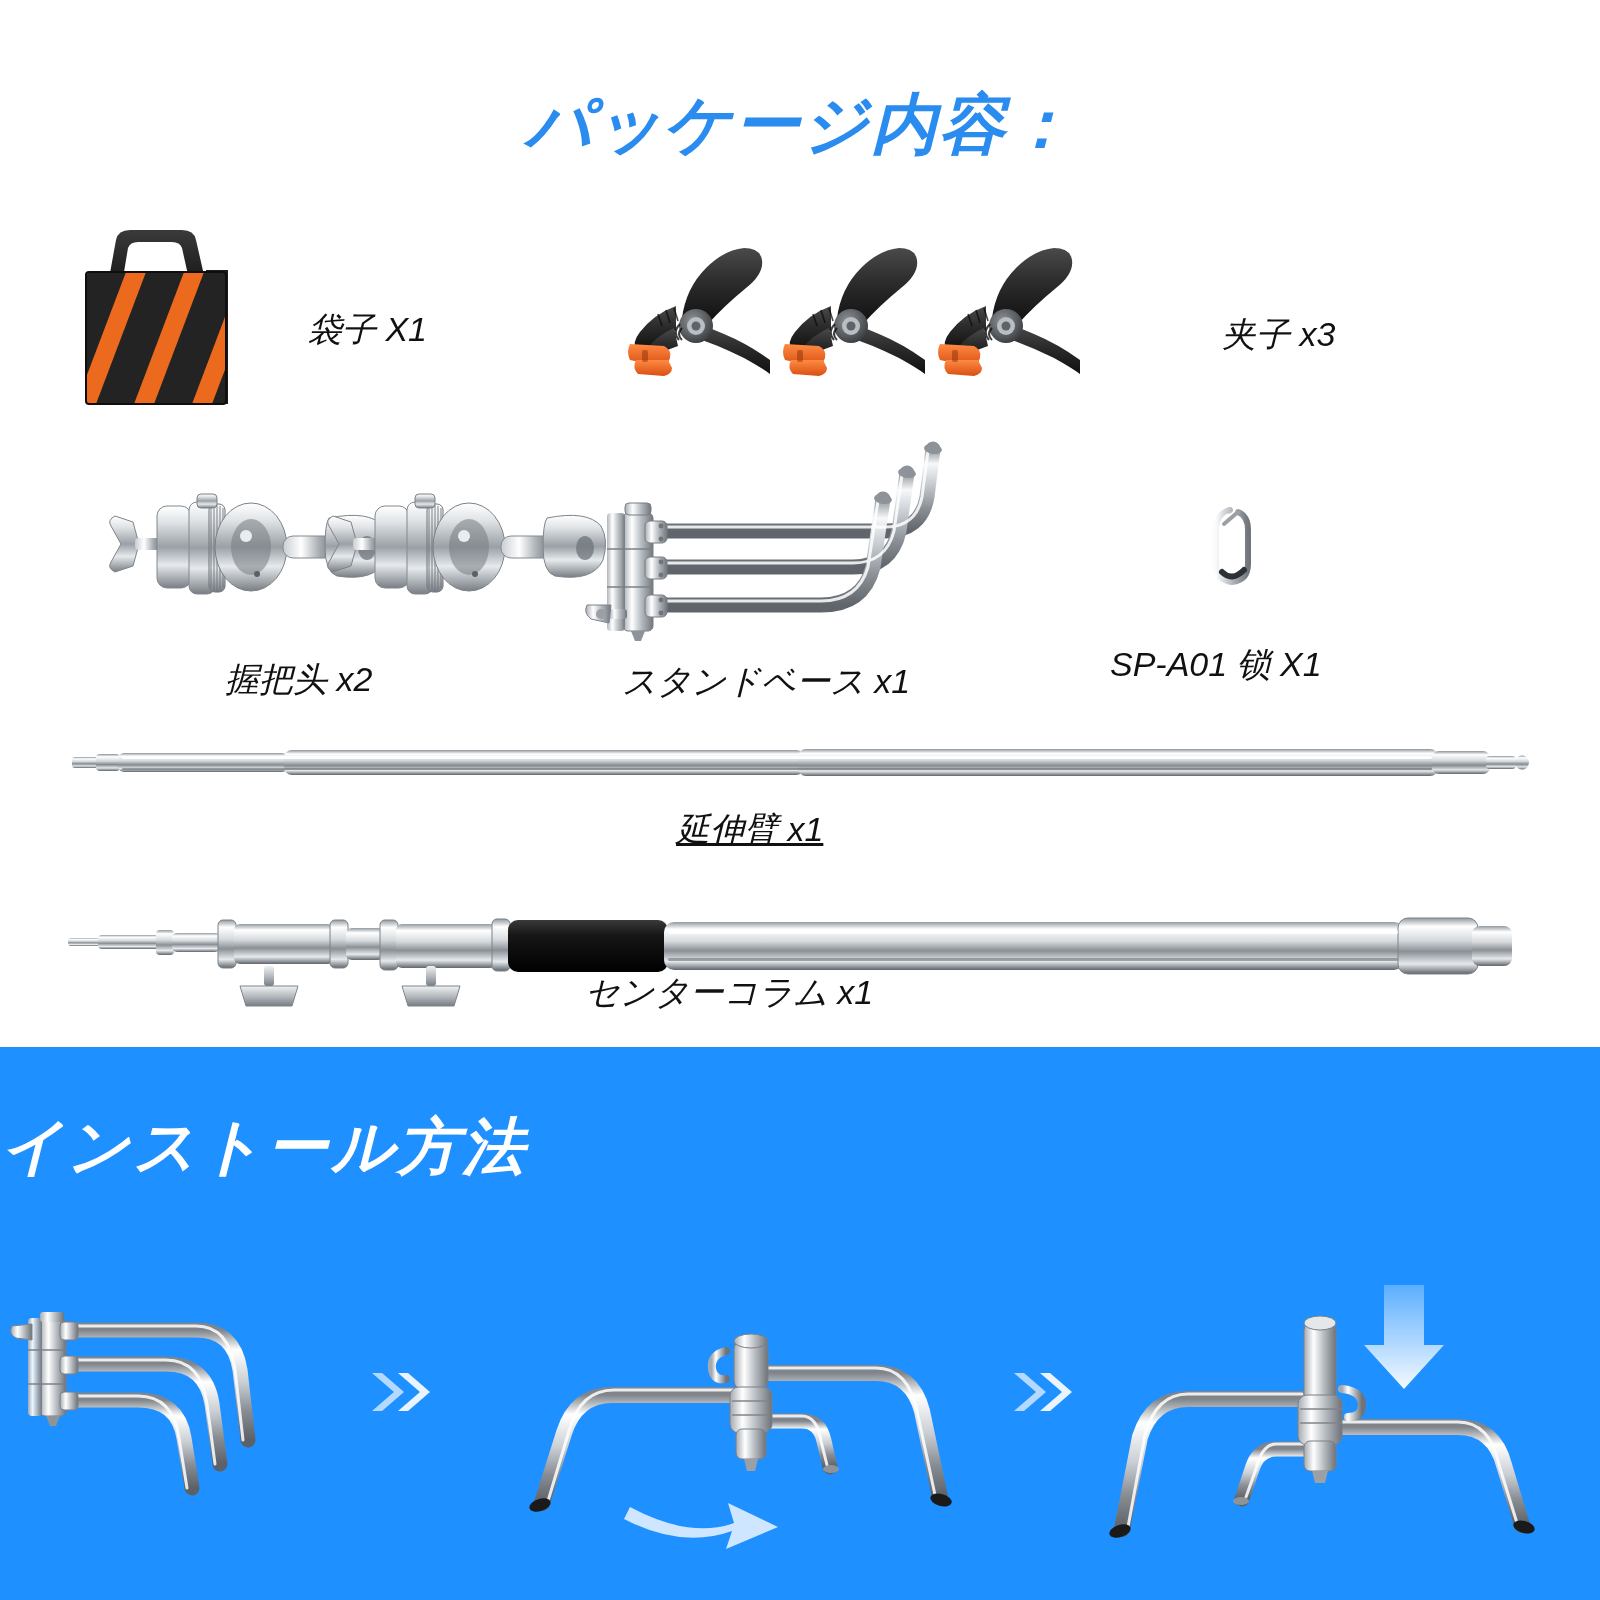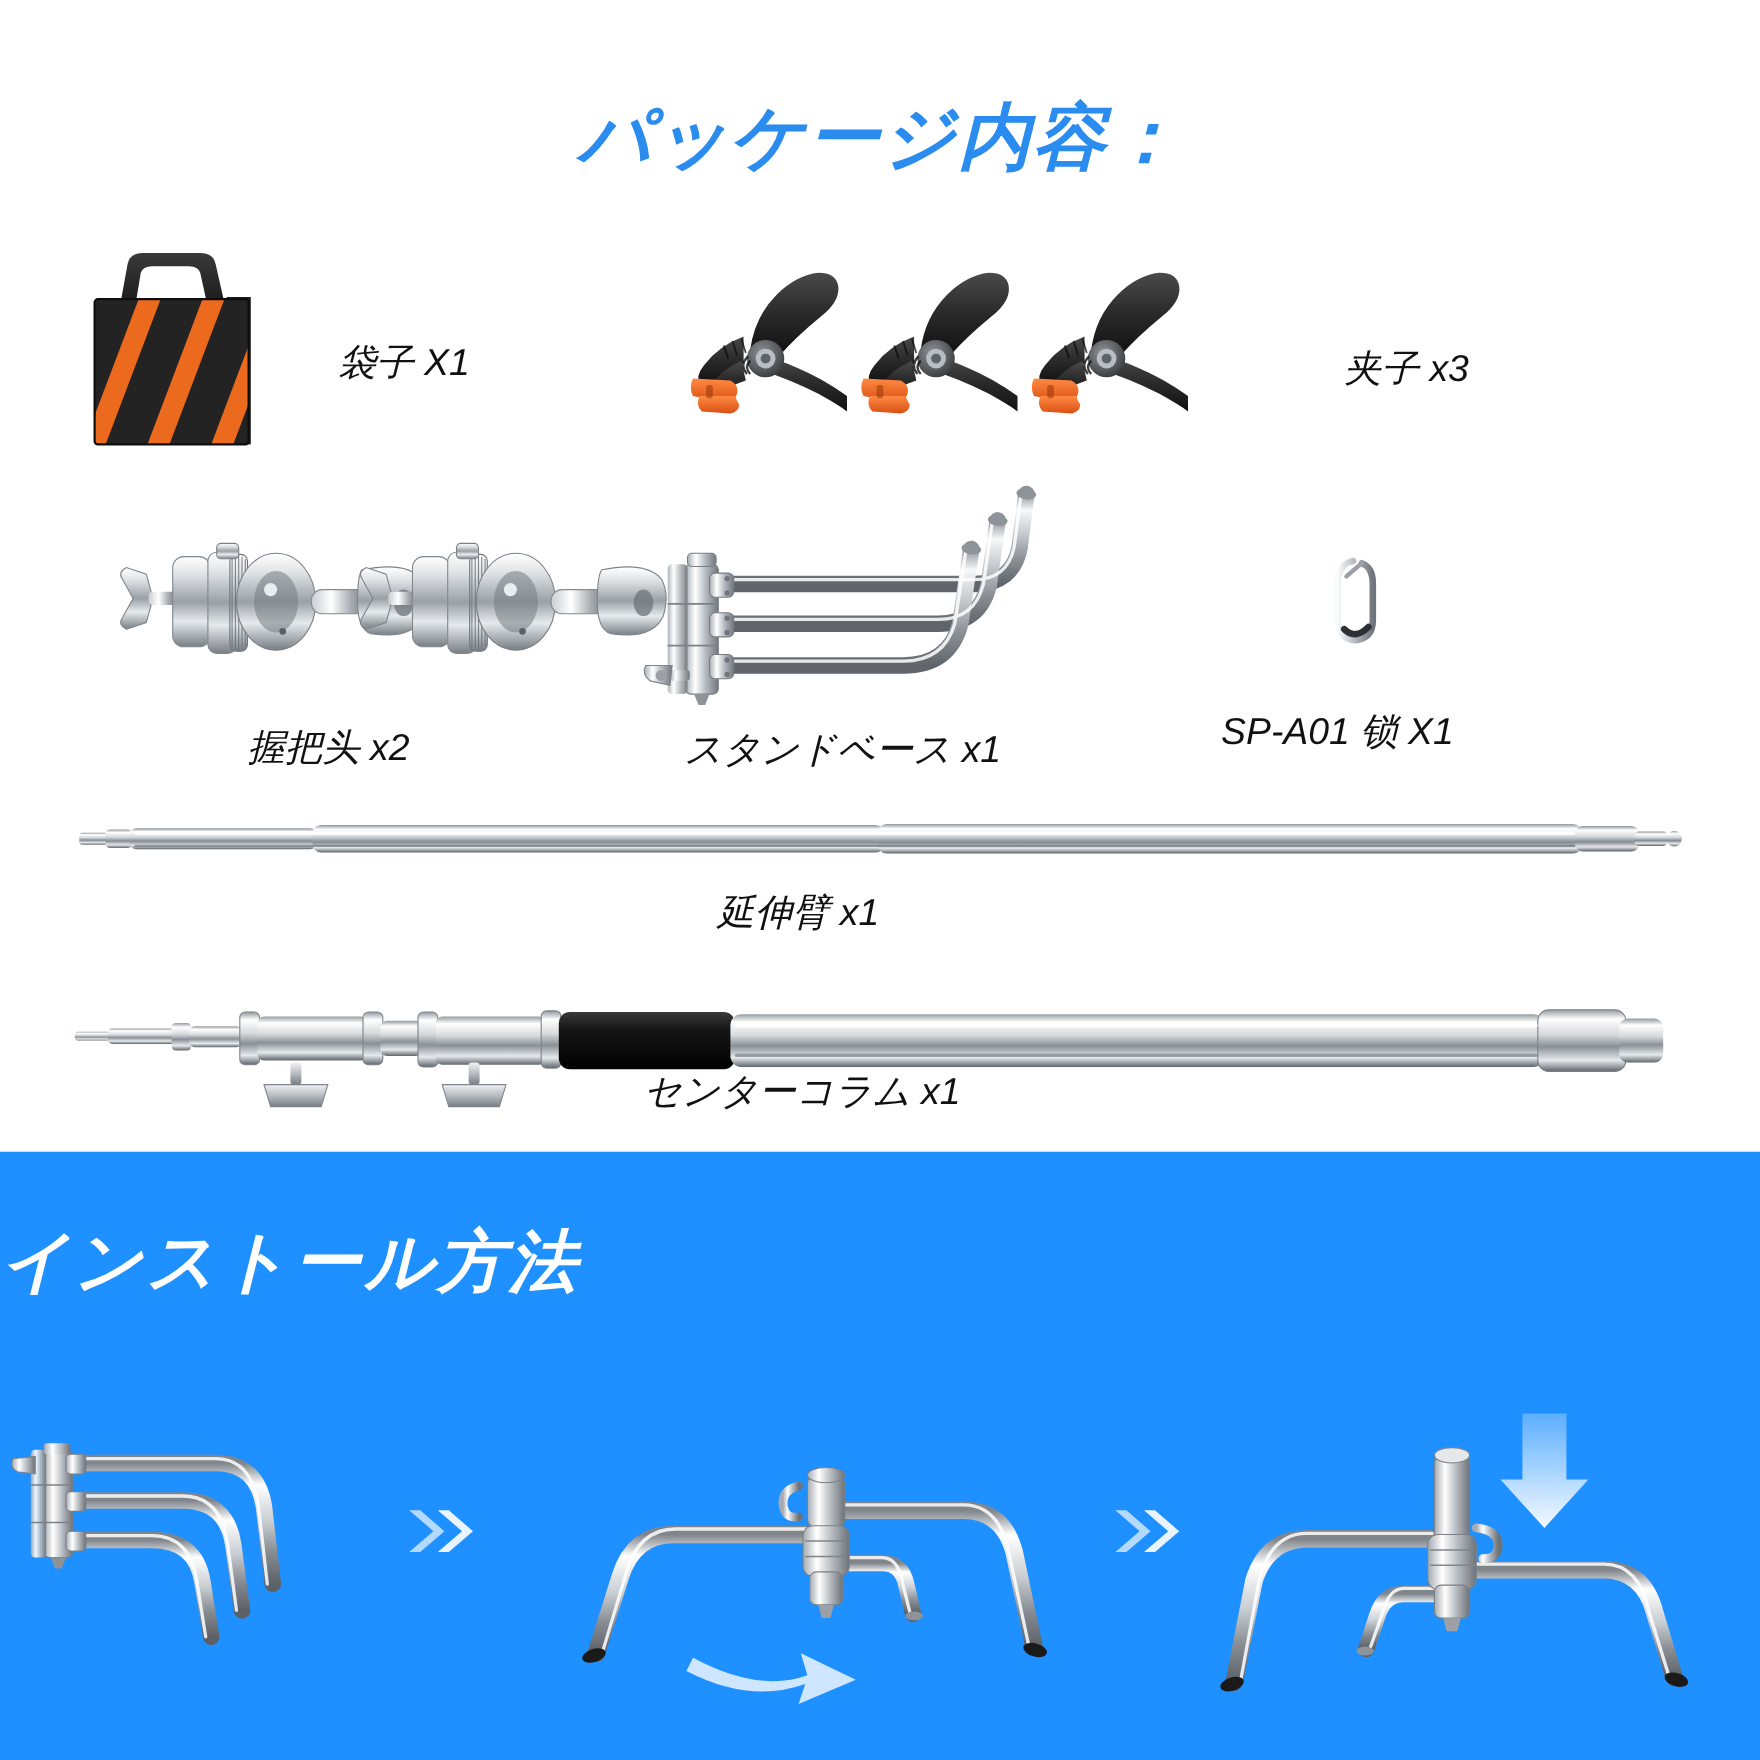--- a/index.html
+++ b/index.html
@@ -303,21 +303,21 @@
         <rect x="726" y="9" width="640" height="27" rx="8" fill="url(#rodG)"></rect>
 
         <rect x="1360" y="11" width="58" height="23" rx="7" fill="url(#rodG)"></rect>
         <rect x="1414" y="16" width="30" height="13" rx="4" fill="url(#rodG)"></rect>
         <circle cx="1450" cy="22.5" r="7" fill="url(#rodG)"></circle>
 
         <rect x="50" y="16" width="1310" height="3" rx="1.5" fill="#ffffff" opacity="0.95"></rect>
         <rect x="50" y="28" width="1310" height="2" rx="1" fill="#5a6065" opacity="0.55"></rect>
       </svg>
     </div>
-    <div class="item-label" style="left:652px; top:795px;">延伸臂 x1</div>
+    <div class="item-label" style="left:676px; top:795px;text-decoration:underline;">延伸臂 x1</div>
 
     <div class="art" style="left:68px; top:890px;">
       <svg width="1450" height="115" viewBox="0 0 1450 115">
         <defs>
           <linearGradient id="colG" x1="0" y1="0" x2="0" y2="1">
             <stop offset="0" stop-color="#939a9f"></stop>
               <stop offset="0.15" stop-color="#ffffff"></stop>
             <stop offset="0.40" stop-color="#d6dadd"></stop>
               <stop offset="0.60" stop-color="#8a9096"></stop>
             <stop offset="0.82" stop-color="#e6eaed"></stop>

